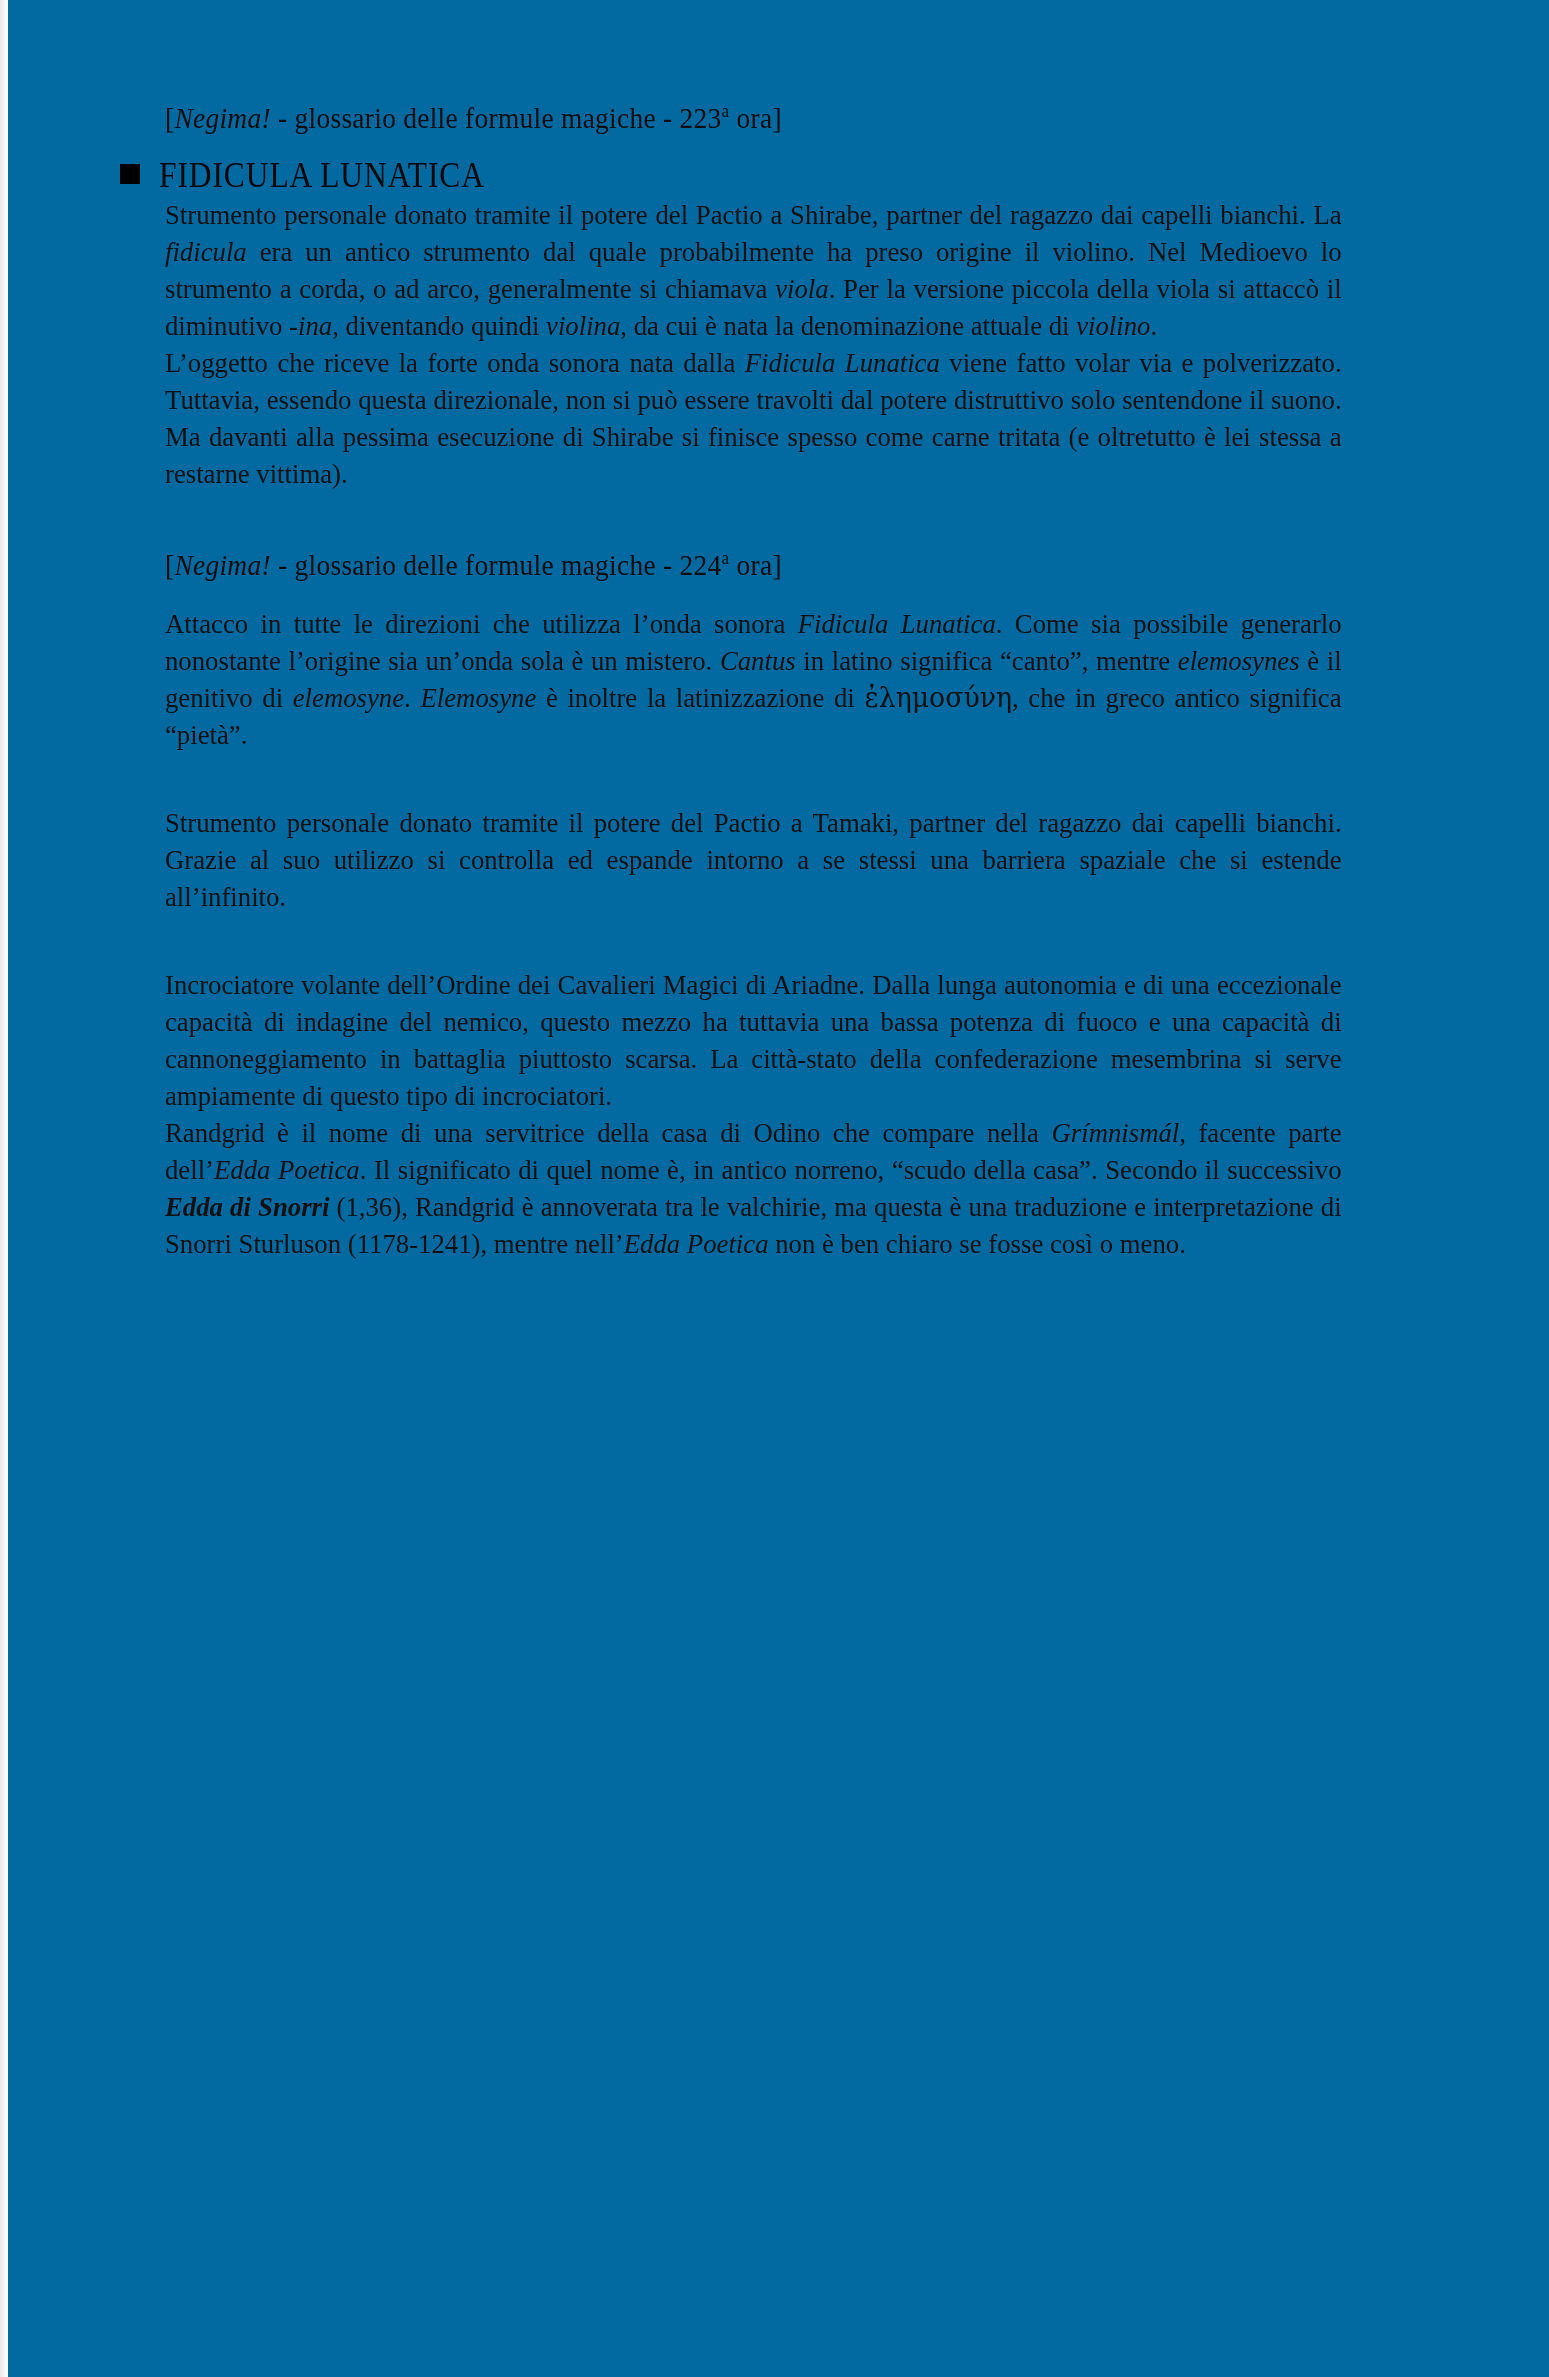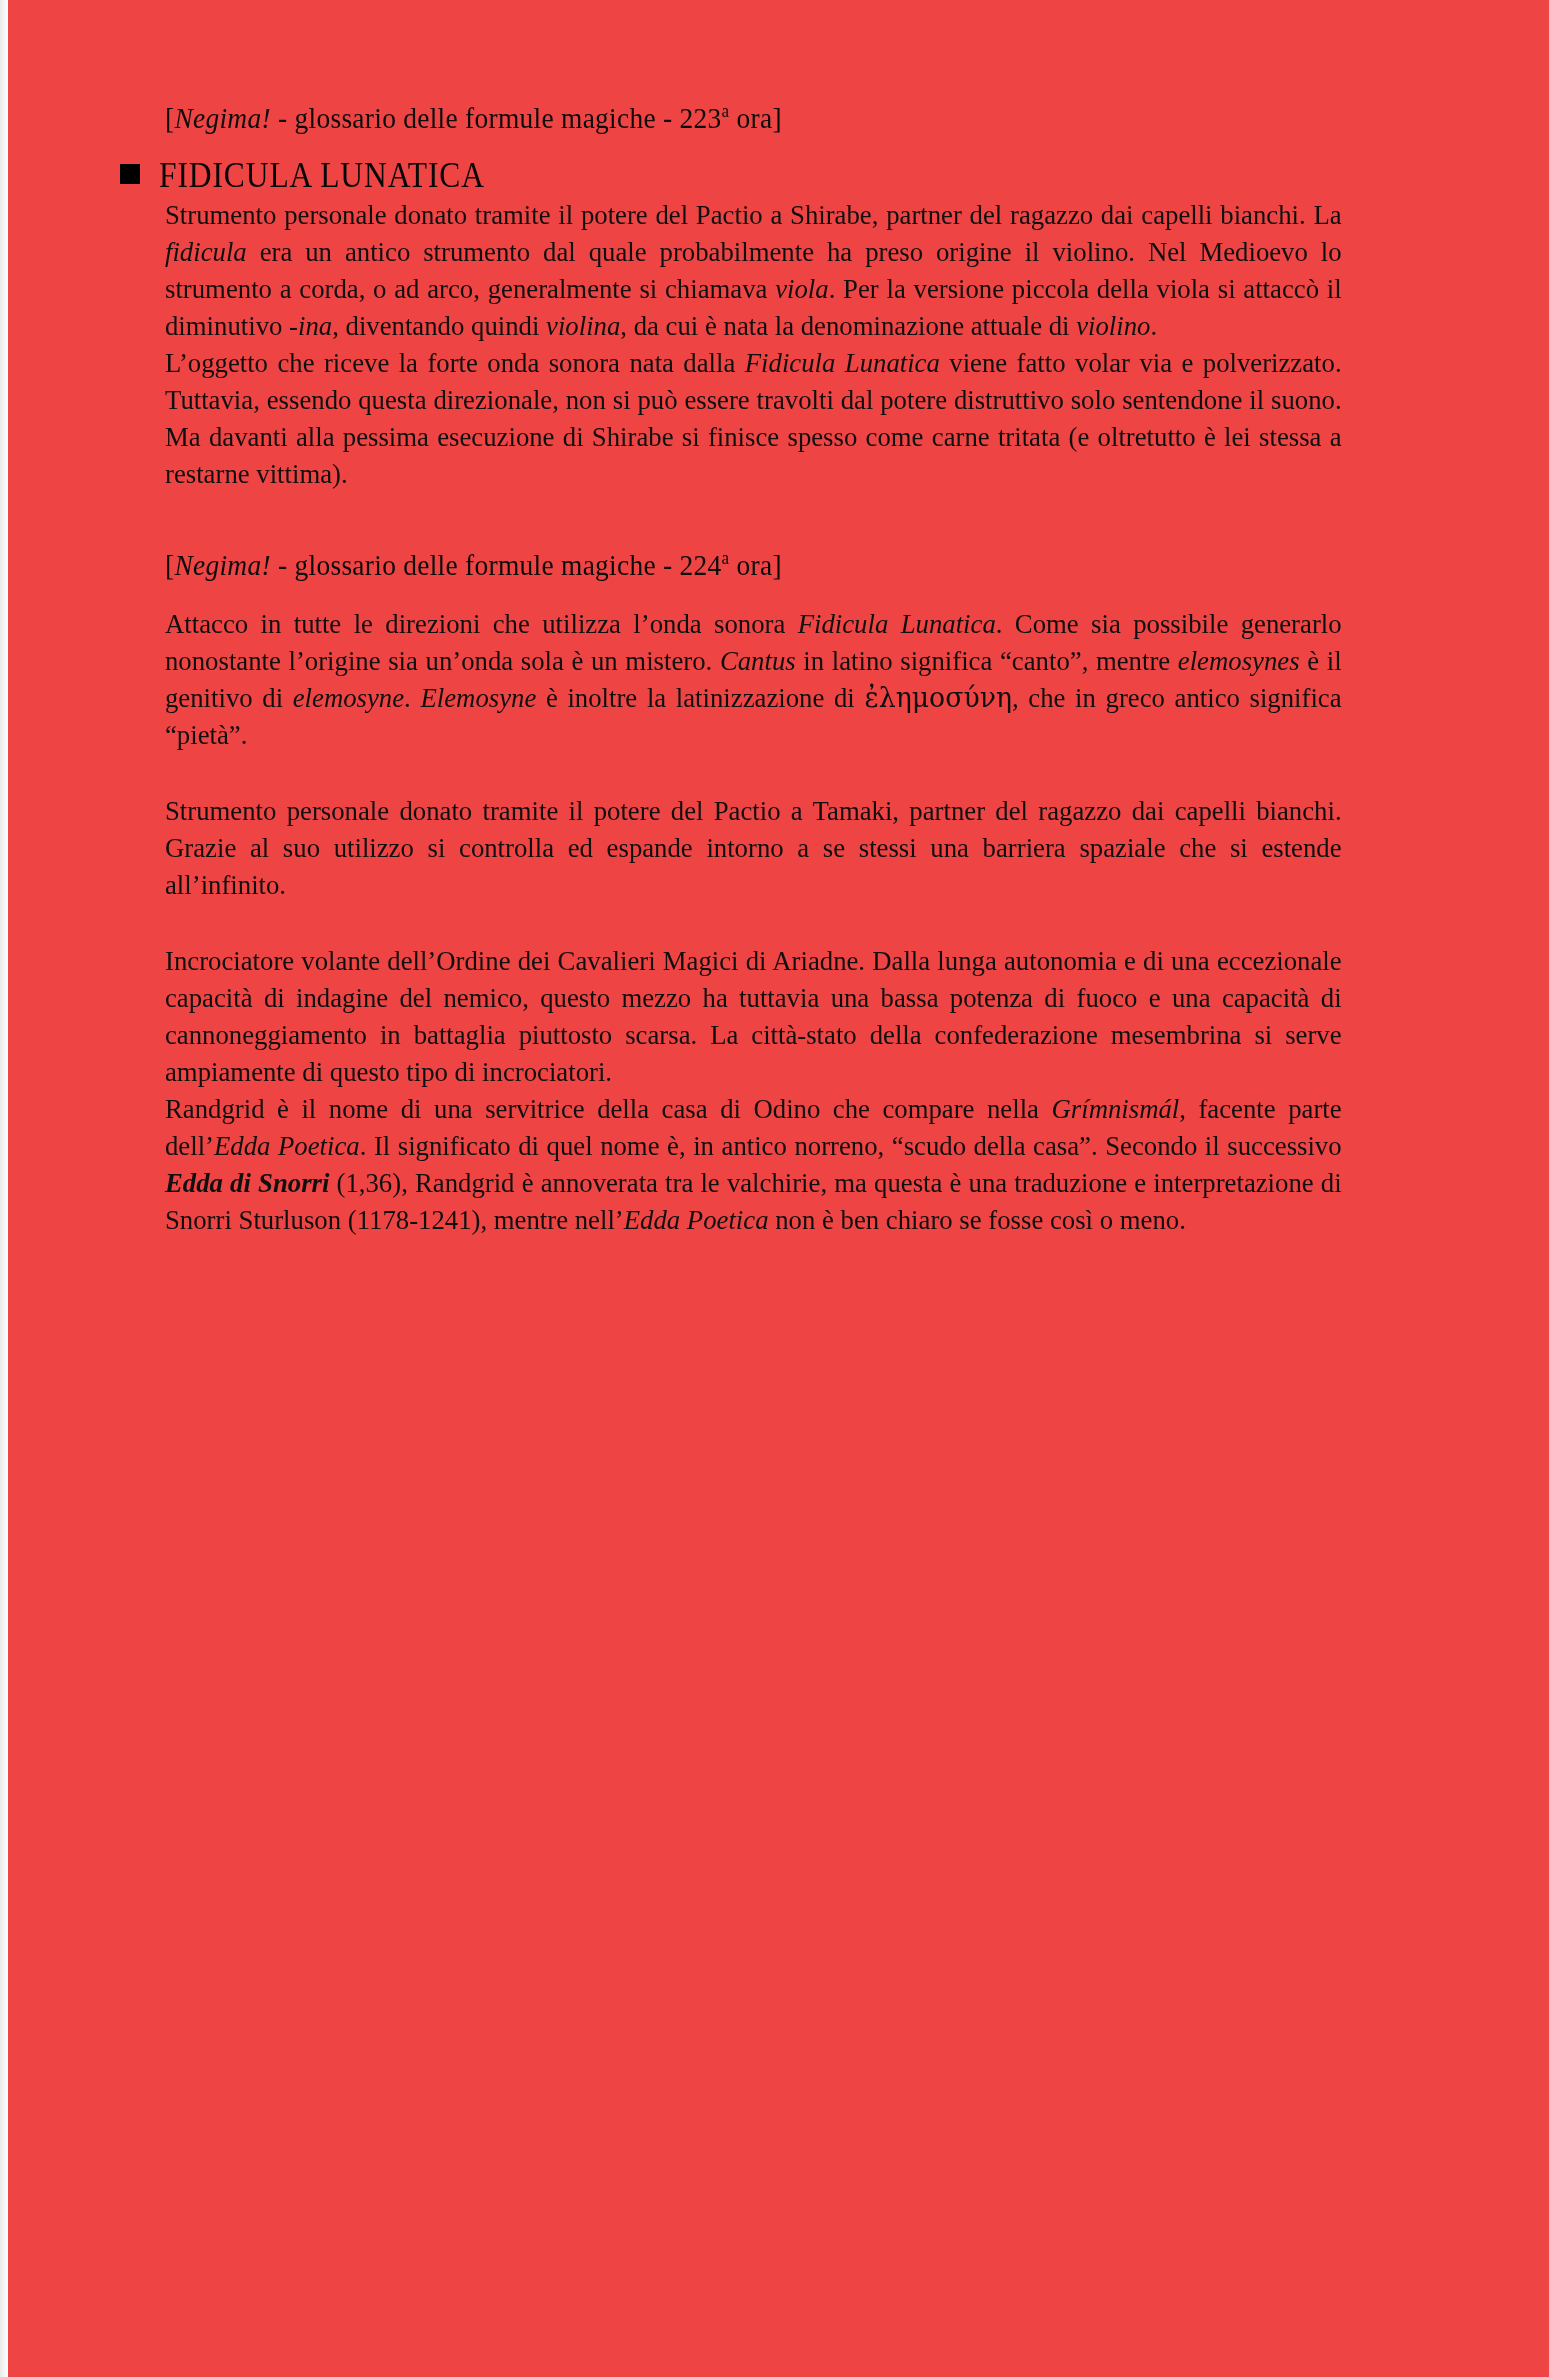--- a/index.html
+++ b/index.html
@@ -4,21 +4,21 @@
 <style>
   html, body {
     margin: 0;
     padding: 0;
     background: #ffffff;
   }
   .page {
     position: relative;
     width: 1549px;
     height: 2377px;
-    background: #ef4444;
+    background: #0369a1;
     overflow: hidden;
     font-family: "Liberation Serif", "DejaVu Serif", serif;
     color: #0a0a0a;
   }
   .content {
     position: absolute;
     left: 165px;
     top: 101px;
     width: 1179px;
   }
@@ -32,21 +32,21 @@
     color: #0d0d0d;
     margin: 0 0 22px 0;
     white-space: nowrap;
     transform: scaleX(0.93);
     transform-origin: left center;
   }
   .runhead .title { font-style: italic; }
   .runhead .ord { font-size: 0.62em; vertical-align: super; }
 
   
-  .entry { margin: 0 0 5px 0; }
+  .entry { margin: 12px 0 5px 0; }
   .heading {
     display: flex;
     align-items: center;
     margin: 0 0 1.7px -45px;
   }
   .bullet {
     width: 20px;
     height: 20px;
     background: #000000;
     flex: 0 0 auto;

